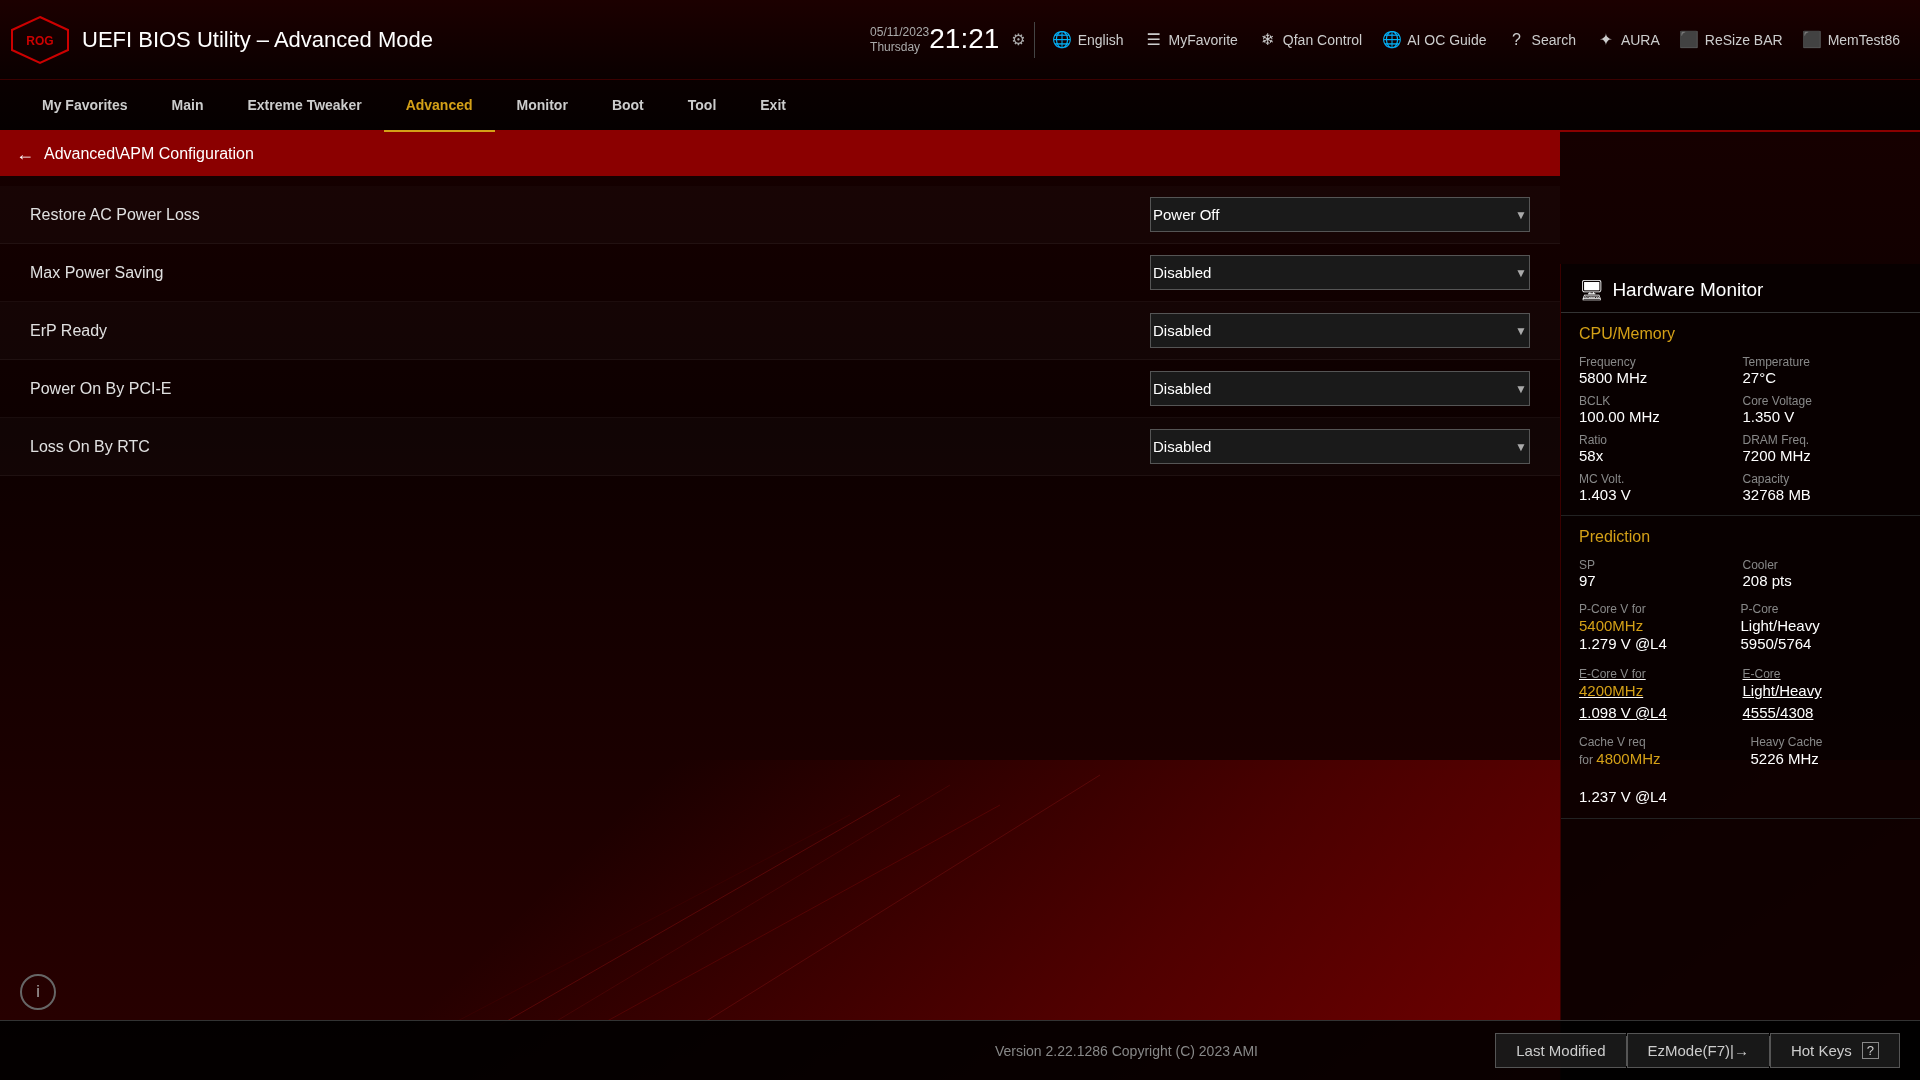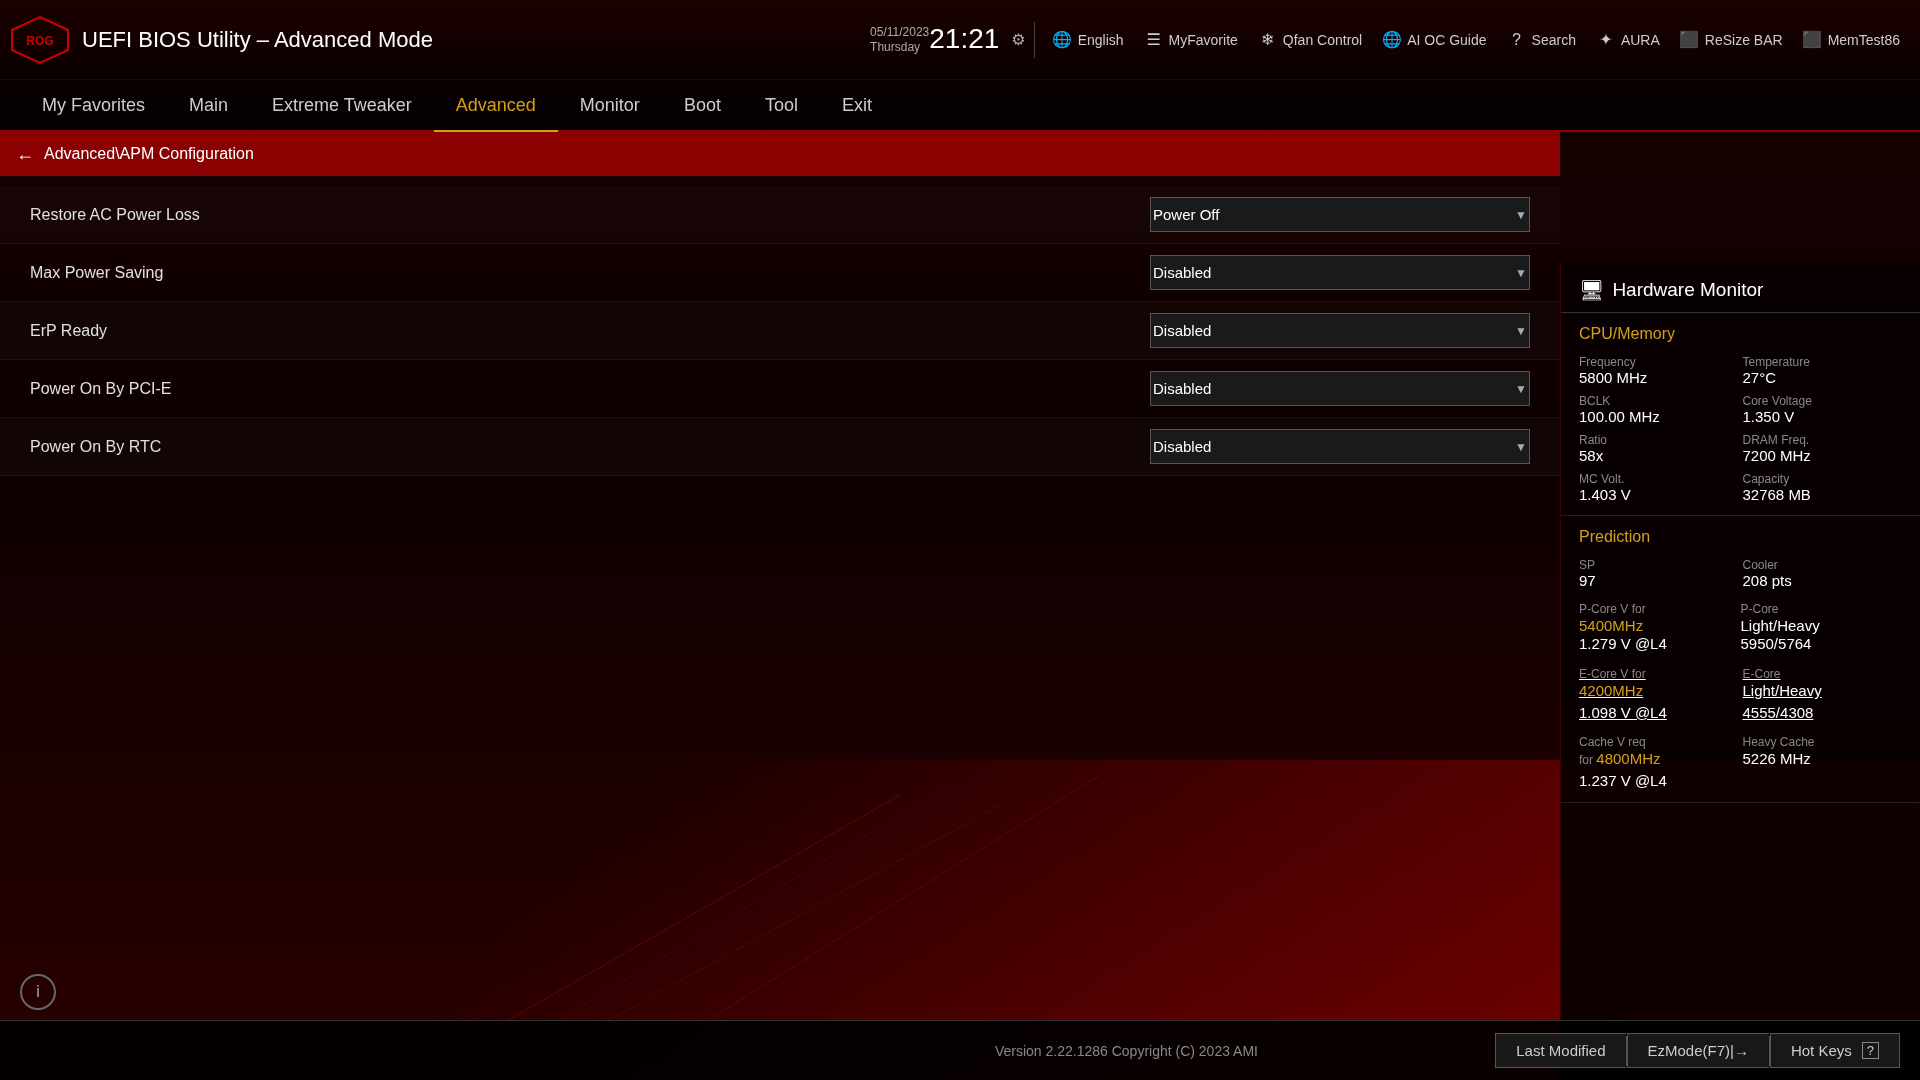--- a/index.html
+++ b/index.html
@@ -119,26 +119,27 @@
       height: 52px;
       display: flex;
       align-items: center;
       padding: 0 20px;
     }
     .nav-item {
       padding: 0 22px;
       height: 52px;
       display: flex;
       align-items: center;
-      font-size: 18px;
+      font-size: 14px;
       color: #ccc;
       cursor: pointer;
       white-space: nowrap;
       border-bottom: 2px solid transparent;
       margin-bottom: -2px;
+      font-weight: bold;
     }
     .nav-item.active {
       color: #d4a017;
       border-bottom: 2px solid #d4a017;
     }
     .monitor-icon {
       font-size: 20px;
     }
     .content-area {
       flex: 1;
@@ -484,21 +485,21 @@
         <span class="setting-label">Power On By PCI-E</span>
         <div class="setting-control">
           <div class="dropdown">
             <span>Disabled</span>
             <span class="dropdown-arrow">▼</span>
           </div>
         </div>
       </div>
 
       <div class="setting-row">
-        <span class="setting-label">Power On By RTC</span>
+        <span class="setting-label">Loss On By RTC</span>
         <div class="setting-control">
           <div class="dropdown">
             <span>Disabled</span>
             <span class="dropdown-arrow">▼</span>
           </div>
         </div>
       </div>
 
     </div>
   </div>
@@ -592,21 +593,21 @@
           <div>
             <span class="hw-value">1.098 V @L4</span>
           </div>
           <div>
             <span class="hw-value">4555/4308</span>
           </div>
         </div>
       </div>
 
       <div style="margin-top:10px;">
-        <div style="display:grid; grid-template-columns:1fr 1fr; gap:4px;">
+        <div style="display:grid; grid-template-columns:1fr 1fr; gap:20px;">
           <div>
             <span class="hw-label">Cache V req</span><br>
             <span class="hw-label">for </span><span class="hw-value hw-highlight">4800MHz</span>
           </div>
           <div>
             <span class="hw-label">Heavy Cache</span><br>
             <span class="hw-value">5226 MHz</span>
           </div>
           <div>
             <span class="hw-value">1.237 V @L4</span>

